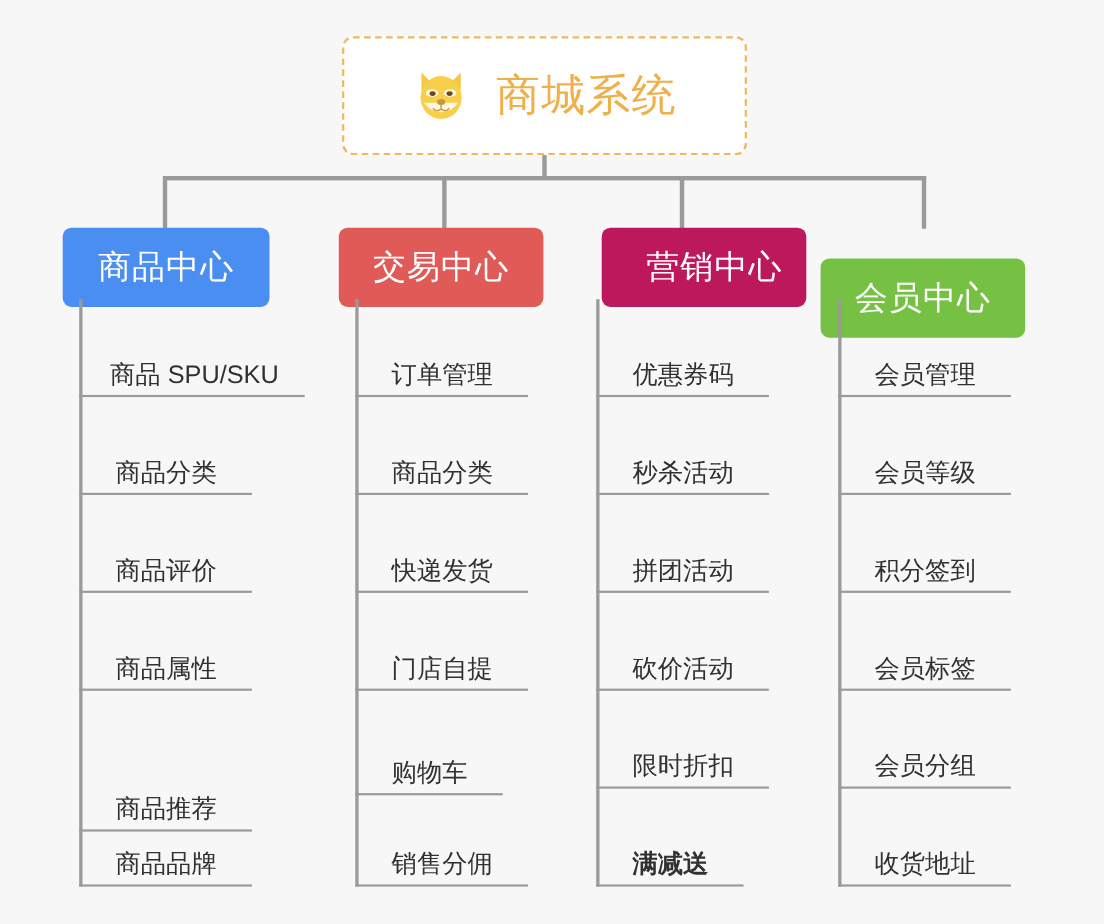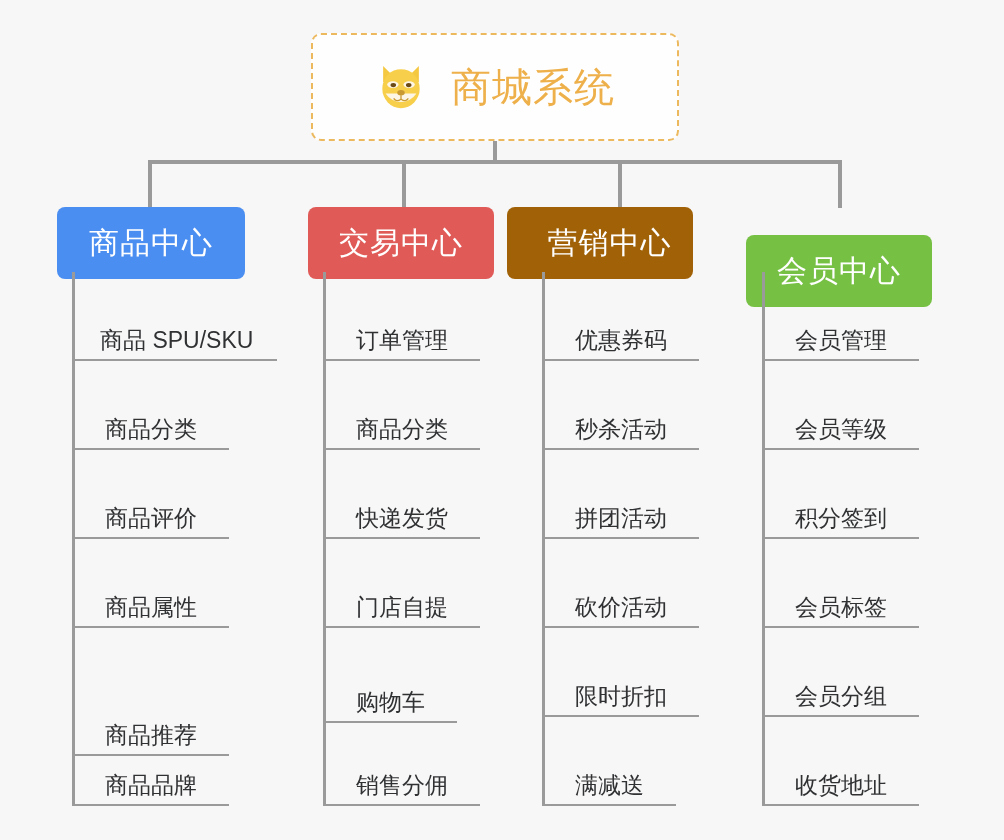--- a/index.html
+++ b/index.html
@@ -134,21 +134,21 @@
   <div class="line v-line" style="left:402px; top:160px; height:48px;"></div>
   <div class="line v-line" style="left:618px; top:160px; height:48px;"></div>
   <div class="line v-line" style="left:838px; top:160px; height:48px;"></div>
 
   <div class="cat-box" style="left: 57px; top: 207px; width: 188px; background: rgb(74, 142, 241);">
     <span>商品中心</span>
   </div>
   <div class="cat-box" style="left: 308px; top: 207px; width: 186px; background: rgb(224, 91, 88); align-items: center;">
     <span>交易中心</span>
   </div>
-  <div class="cat-box" style="left: 507px; top: 207px; width: 186px; background: #a16207; padding-left: 19px;">
+  <div class="cat-box" style="left: 547px; top: 207px; width: 186px; background: #be185d; padding-left: 19px;">
     <span>营销中心</span>
   </div>
   <div class="cat-box" style="left: 746px; top: 207px; width: 186px; background: rgb(118, 192, 68); margin-top: 28px;">
     <span>会员中心</span>
   </div>
 
   <div class="branch" style="left:72px;">
     <div class="spine" style="height:534px;"></div>
     <div class="leaf" style="top:0px;   width:205px;padding-left:28px;">
         <span class="leaf-label">商品 SPU/SKU</span>
@@ -202,21 +202,21 @@
       </div>
     <div class="leaf" style="top:178px; width:157px;">
         <span class="leaf-label">拼团活动</span>
       </div>
     <div class="leaf" style="top:267px; width:157px;">
         <span class="leaf-label">砍价活动</span>
       </div>
     <div class="leaf" style="top:356px; width:157px;">
         <span class="leaf-label">限时折扣</span>
       </div>
-    <div class="leaf" style="top:445px; width:134px;">
+    <div class="leaf" style="top:445px; width:134px;font-weight:bold;">
         <span class="leaf-label">满减送</span>
       </div>
   </div>
 
   <div class="branch" style="left:762px;">
     <div class="spine" style="height:534px;"></div>
     <div class="leaf" style="top:0px;   width:157px;">
         <span class="leaf-label">会员管理</span>
       </div>
     <div class="leaf" style="top:89px;  width:157px;align-items:flex-end;">

